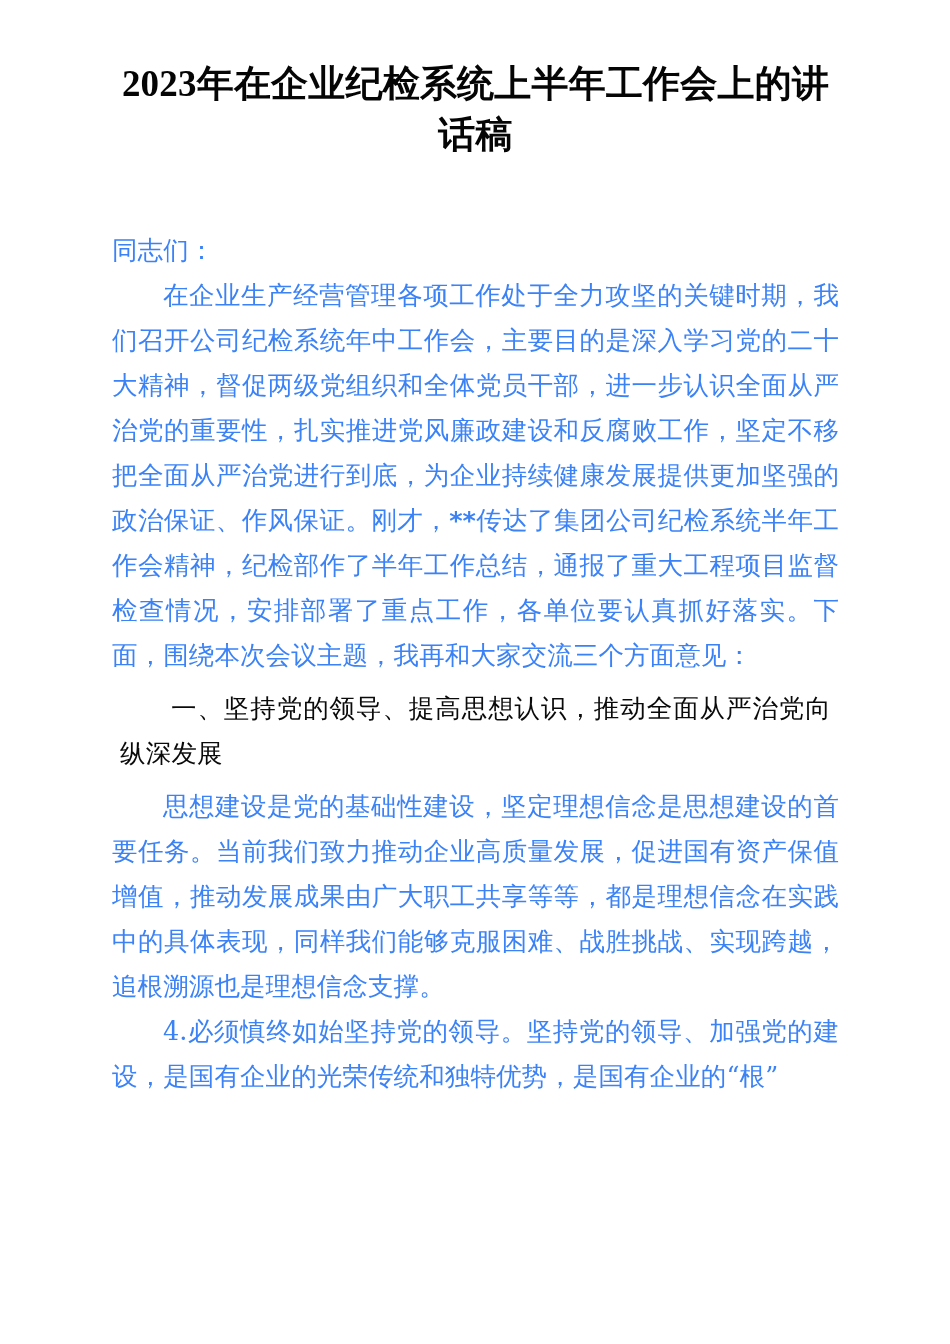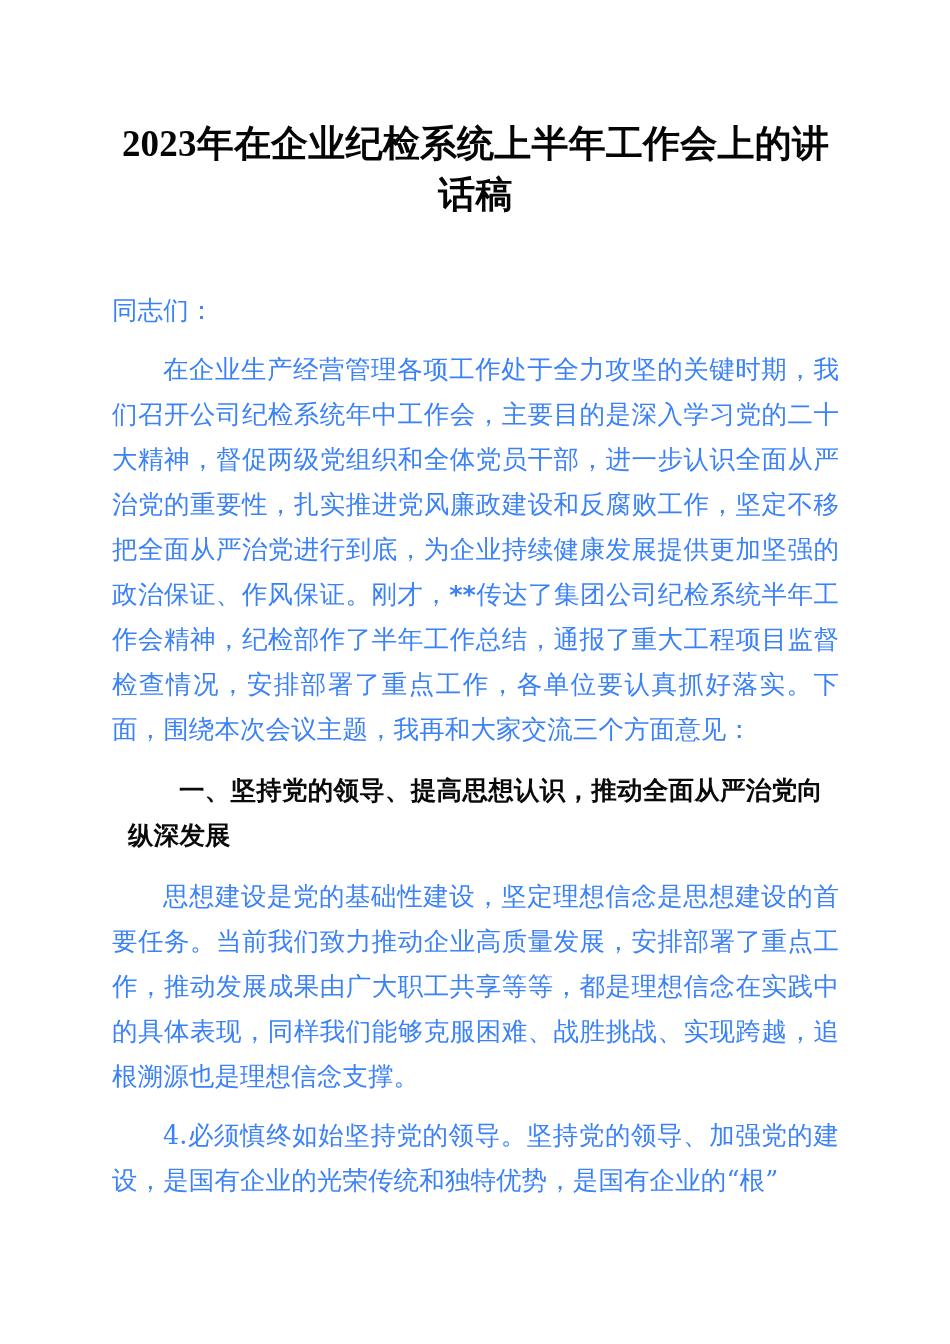--- a/index.html
+++ b/index.html
@@ -29,21 +29,21 @@
   .content {
     position: absolute;
     left: 112px;
     top: 0;
     width: 727px;
   }
 
   
   .doc-title {
     margin: 0;
-    padding-top: 118px;
+    padding-top: 58px;
     font-family: "Liberation Serif", "DejaVu Serif", serif;
     font-weight: 700;
     font-size: 37px;
     line-height: 51px;
     text-align: center;
     letter-spacing: 0.2px;
     color: #050505;
   }
 
   
@@ -55,37 +55,36 @@
     line-height: 45px;
     text-align: justify;
     text-justify: inter-ideograph;
     text-align-last: left;
     color: #3b82f6;
     letter-spacing: 0.1px;
   }
 
   .para.indent {
     text-indent: 51px;
-    margin-top: 14px;
   }
 
   .para.salutation {
     text-indent: 0;
   }
 
   
   .block-first {
     margin-top: 68px;
   }
 
   
   .section-heading {
-    margin: 16px;
+    margin: 8px;
     font-family: "Liberation Sans", "DejaVu Sans", sans-serif;
-    font-weight: 700;
+    font-weight: 400;
     font-size: 25.5px;
     line-height: 45px;
     text-indent: 51px;
     text-align: justify;
     text-justify: inter-ideograph;
     text-align-last: left;
     color: #0a0a0a;
     letter-spacing: 0.2px;
   }
 
@@ -104,19 +103,19 @@
     <h1 class="doc-title">2023年在企业纪检系统上半年工作会上的讲话稿</h1>
 
     <div class="block-first">
 
       <p class="para salutation">同志们：</p>
 
       <p class="para indent"><span>在企业生产经营管理各项工作处于全力攻坚的关键时期，我们召开公司纪检系统年中工作会，主要目的是深入学习党的二十大精神，督促两级党组织和全体党员干部，进一步认识全面从严治党的重要性，扎实推进党风廉政建设和反腐败工作，坚定不移把全面从严治党进行到底，为企业持续健康发展提供更加坚强的政治保证、作风保证。刚才，</span><span class="redacted">**</span><span>传达了集团公司纪检系统半年工作会精神，纪检部作了半年工作总结，通报了重大工程项目监督检查情况，安排部署了重点工作，各单位要认真抓好落实。下面，围绕本次会议主题，我再和大家交流三个方面意见：</span></p>
 
       <p class="section-heading">一、坚持党的领导、提高思想认识，推动全面从严治党向纵深发展</p>
 
-      <p class="para indent">思想建设是党的基础性建设，坚定理想信念是思想建设的首要任务。当前我们致力推动企业高质量发展，安排部署了重点工作，推动发展成果由广大职工共享等等，都是理想信念在实践中的具体表现，同样我们能够克服困难、战胜挑战、实现跨越，追根溯源也是理想信念支撑。</p>
+      <p class="para indent">思想建设是党的基础性建设，坚定理想信念是思想建设的首要任务。当前我们致力推动企业高质量发展，促进国有资产保值增值，推动发展成果由广大职工共享等等，都是理想信念在实践中的具体表现，同样我们能够克服困难、战胜挑战、实现跨越，追根溯源也是理想信念支撑。</p>
 
       <p class="para indent">4.必须慎终如始坚持党的领导。坚持党的领导、加强党的建设，是国有企业的光荣传统和独特优势，是国有企业的“根”</p>
 
     </div>
   </div>
 </div>
 
 </body></html>

